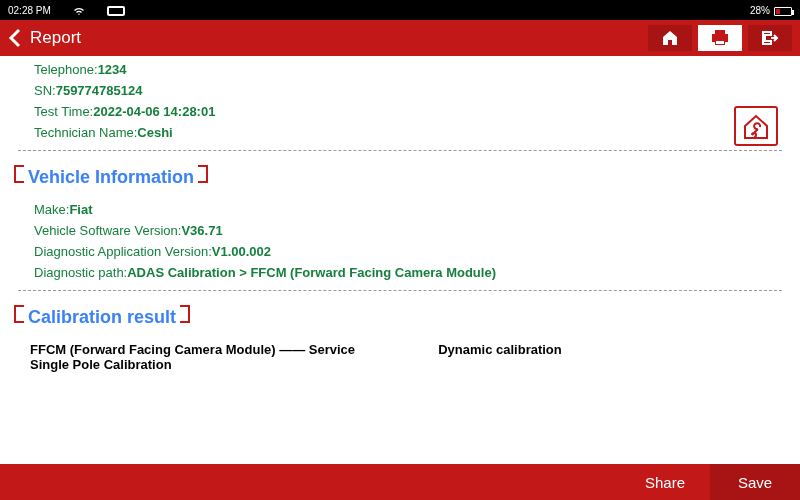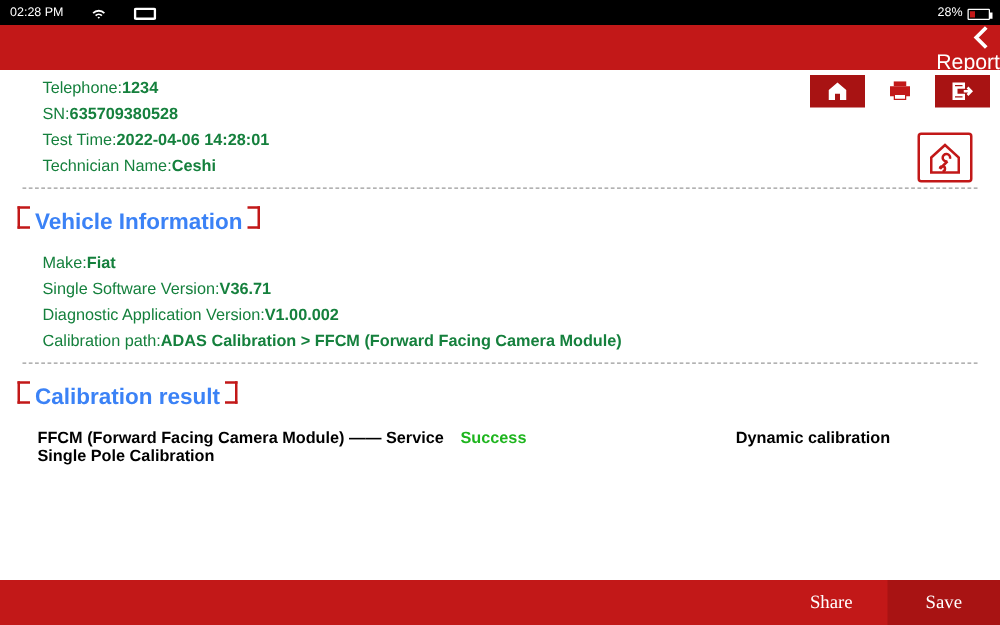--- a/index.html
+++ b/index.html
@@ -3,42 +3,42 @@
 <meta charset="utf-8">
 <style>
   * { box-sizing: border-box; margin: 0; padding: 0; }
   html, body { width: 800px; height: 500px; font-family: Arial, sans-serif; overflow: hidden; background: #fff; }
   .statusbar { height: 20px; background: #000; color: #fff; display: flex; align-items: center; justify-content: space-between; font-size: 10px; padding: 0 8px; }
   .statusbar .left { display: flex; align-items: flex-end; gap: 22px; }
   .statusbar .right { display: flex; align-items: flex-end; gap: 4px; }
   .batt { display:inline-block; width:18px; height:9px; border:1px solid #fff; border-radius:1px; position:relative; }
   .batt::after{content:"";position:absolute;right:-3px;top:2px;width:2px;height:5px;background:#fff;}
   .batt .fill{position:absolute;left:1px;top:1px;bottom:1px;width:25%;background:#c21818;}
-  .header { height: 36px; background: #c21818; display: flex; align-items: flex-end; color: #fff; flex-direction: column; }
+  .header { height: 36px; background: #c21818; display: flex; align-items: center; color: #fff; }
   .back { width: 30px; display:flex; align-items:center; justify-content:center; cursor:pointer; }
   .title { font-size: 17px; flex:1; }
   .hdr-buttons { display:flex; gap:6px; padding-right:8px; }
   .hdr-btn { width:44px; height:26px; background:#a81313; display:flex; align-items:center; justify-content:center; cursor:pointer; }
   .hdr-btn.active { background:#fff; }
   .content { height: calc(500px - 20px - 36px - 36px); overflow:hidden; position:relative; padding: 0 18px; }
   .row { font-size: 13px; color:#15803d; margin: 6px 16px; }
   .row .lbl { font-weight: normal; }
   .row .val { font-weight: bold; }
   .diag-icon-box { position:absolute; right:22px; top:50px; width:44px; height:40px; border:2px solid #c21818; border-radius:3px; display:flex; align-items:center; justify-content:center; cursor:pointer;}
   .divider { border:0; border-top:1.5px dashed #999; margin:10px 0 14px; }
   .section-title { text-align:left; color:#3b82f6; font-weight:bold; font-size:18px; margin:6px 0 12px; }
   .brackets { display:inline-block; position:relative; padding:2px 10px; }
   .brackets::before,.brackets::after{content:"";position:absolute;width:8px;height:14px;border:2px solid #c21818;top:0;}
   .brackets::before{left:-4px;border-right:none;}
   .brackets::after{right:-4px;border-left:none;}
   .result-row { display:flex; font-size:13px; font-weight:bold; margin-top:4px;margin-left:12px; }
   .result-row .c1 { width:45%; color:#000; }
   .result-row .c2 { width:20%; color:#1eb51e; }
   .result-row .c3 { width:35%; text-align:center; color:#000; }
-  .footer { height:36px; background:#c21818; display:flex; justify-content:flex-end;font-family:Liberation Serif, serif; }
+  .footer { height:36px; background:#c21818; display:flex; justify-content:flex-end; }
   .footer-btn { width:90px; display:flex; align-items:center; justify-content:center; color:#fff; font-size:15px; cursor:pointer; }
   .footer-btn.save { background:#a81313; }
   svg { display:block; }
 </style>
 </head>
 <body>
 
 <div class="statusbar">
   <div class="left">
     <span>02:28 PM</span>
@@ -86,51 +86,50 @@
     <div class="hdr-btn">
       <svg width="18" height="16" viewBox="0 0 18 16">
           <path d="M2 2 L2 14 L10 14 L10 11 L4 11 L4 5 L10 5 L10 2 Z M10 8 L16 8 M13 5 L16 8 L13 11" stroke="#fff" stroke-width="2" fill="none"></path>
         </svg>
     </div>
   </div>
 </div>
 
 <div class="content">
   <div class="row"><span class="lbl">Telephone:</span><span class="val">1234</span></div>
-  <div class="row"><span class="lbl">SN:</span><span class="val">635709380528</span></div>
+  <div class="row"><span class="lbl">SN:</span><span class="val">759774785124</span></div>
   <div class="row"><span class="lbl">Test Time:</span><span class="val">2022-04-06 14:28:01</span></div>
   <div class="row"><span class="lbl">Technician Name:</span><span class="val">Ceshi</span></div>
 
   <div class="diag-icon-box">
     <svg width="30" height="28" viewBox="0 0 30 28">
         <path d="M4 14 L15 4 L26 14 L26 26 L4 26 Z" fill="none" stroke="#c21818" stroke-width="2"></path>
         <path d="M11 23 L17 17 M19 15 A3 3 0 1 0 17 17 M13 25 A2 2 0 1 0 11 23" stroke="#c21818" stroke-width="2" fill="none"></path>
       </svg>
   </div>
 
   <hr class="divider">
 
   <div class="section-title">
     <span class="brackets"><span>Vehicle Information</span></span>
   </div>
 
   <div class="row"><span class="lbl">Make:</span><span class="val">Fiat</span></div>
-  <div class="row"><span class="lbl">Single Software Version:</span><span class="val">V36.71</span></div>
+  <div class="row"><span class="lbl">Vehicle Software Version:</span><span class="val">V36.71</span></div>
   <div class="row"><span class="lbl">Diagnostic Application Version:</span><span class="val">V1.00.002</span></div>
-  <div class="row"><span class="lbl">Calibration path:</span><span class="val">ADAS Calibration &gt; FFCM (Forward Facing Camera Module)</span></div>
+  <div class="row"><span class="lbl">Diagnostic path:</span><span class="val">ADAS Calibration &gt; FFCM (Forward Facing Camera Module)</span></div>
 
   <hr class="divider">
 
   <div class="section-title">
     <span class="brackets"><span>Calibration result</span></span>
   </div>
 
   <div class="result-row">
     <div class="c1">FFCM (Forward Facing Camera Module) —— Service Single Pole Calibration</div>
-    <div class="c2">Success</div>
     <div class="c3">Dynamic calibration</div>
   </div>
 </div>
 
 <div class="footer">
   <div class="footer-btn">Share</div>
   <div class="footer-btn save">Save</div>
 </div>
 
 </body></html>

